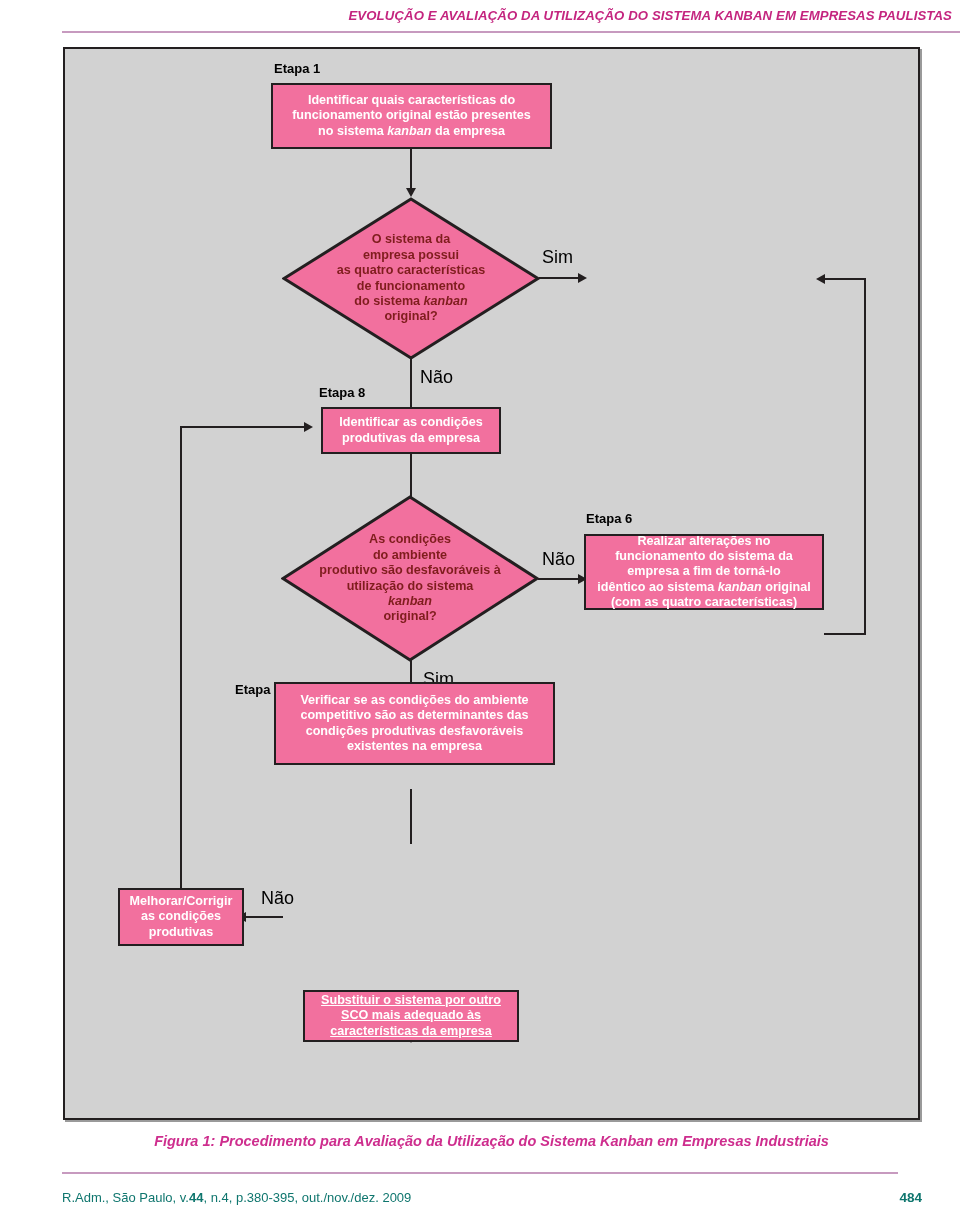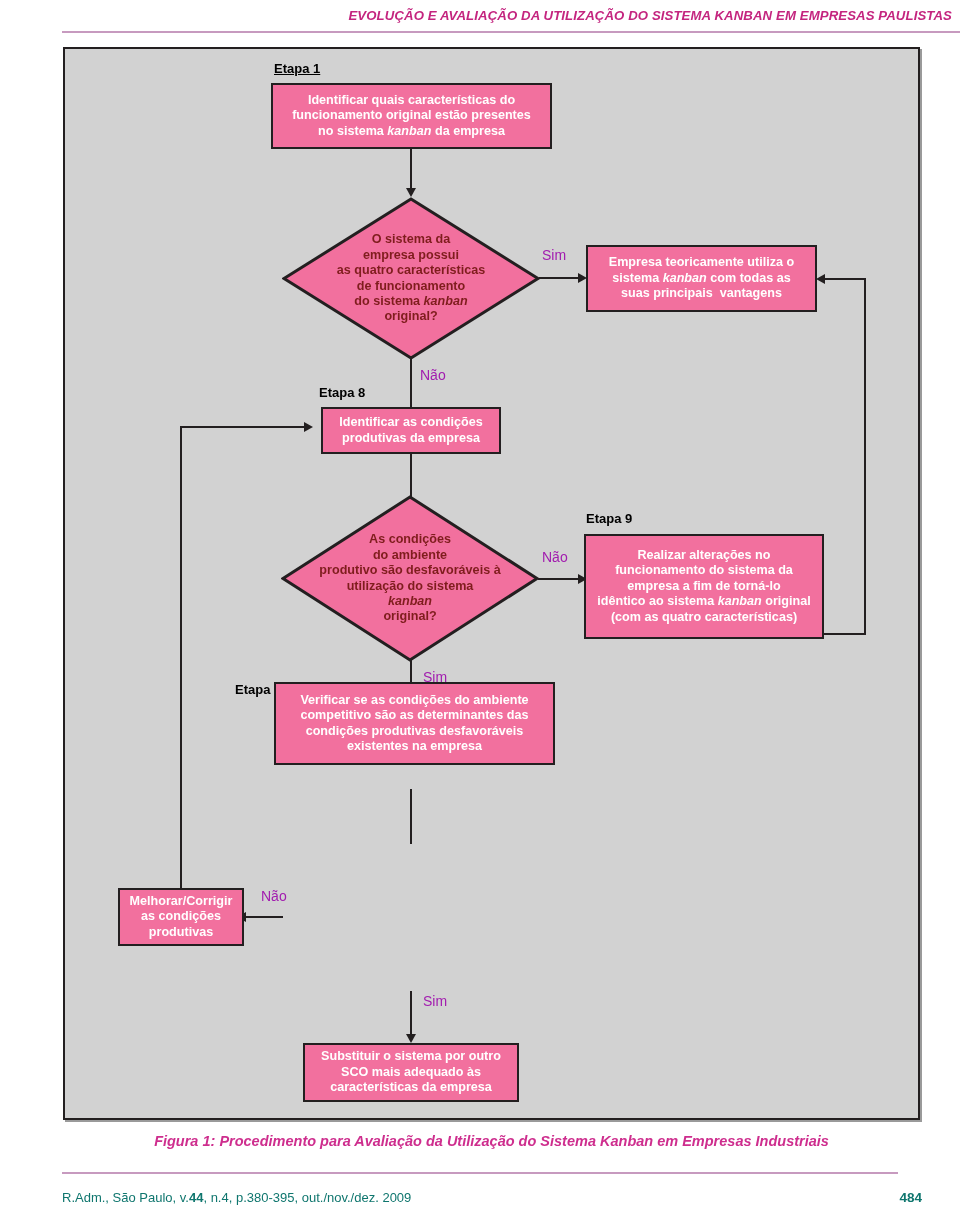--- a/index.html
+++ b/index.html
@@ -69,23 +69,23 @@
   .stage-label {
     position: absolute;
     color: #000000;
     font-weight: bold;
     font-size: 13px;
     white-space: nowrap;
   }
 
   .edge-label {
     position: absolute;
-    color: #a21caf;
+    color: #000000;
     font-weight: normal;
-    font-size: 14px;
+    font-size: 18px;
     white-space: nowrap;
   }
 
   
   .diamond { position: absolute; }
   .diamond svg { position: absolute; left: 0; top: 0; }
   .diamond .dtext {
     position: absolute;
     left: 0; top: 0;
     width: 100%; height: 100%;
@@ -142,21 +142,21 @@
 </head>
 <body>
 
 <div id="page-header">
   <span class="runhead">EVOLUÇÃO E AVALIAÇÃO DA UTILIZAÇÃO DO SISTEMA KANBAN EM EMPRESAS PAULISTAS</span>
 </div>
 <div class="rule-top"></div>
 
 <div id="figure-frame">
 
-  <div class="stage-label" style="left:209px; top:12px;text-decoration:underline;">Etapa 1</div>
+  <div class="stage-label" style="left:209px; top:12px;">Etapa 1</div>
 
   <div class="node" style="left:206px; top:34px; width:281px; height:66px;">
     <div class="txt">
       Identificar quais características do<br>funcionamento original estão presentes<br>no sistema <i>kanban</i> da empresa
     </div>
   </div>
 
   <div class="conn v" style="left:345px; top:100px; height:40px;"></div>
   <div class="arrow down" style="left:341px; top:139px;"></div>
 
@@ -166,25 +166,20 @@
     </svg>
     <div class="dtext">
       <span>O sistema da<br>empresa possui<br>as quatro características<br>de funcionamento<br>do sistema <i>kanban</i><br>original?</span>
     </div>
   </div>
 
   <div class="edge-label" style="left:477px; top:198px;">Sim</div>
   <div class="conn h" style="left:474px; top:228px; width:42px;"></div>
   <div class="arrow right" style="left:513px; top:224px;"></div>
 
-  <div class="node" style="left:521px; top:196px; width:231px; height:67px;">
-    <div class="txt">
-      Empresa teoricamente utiliza o<br>sistema <i>kanban</i> com todas as<br>suas principais&nbsp; vantagens
-    </div>
-  </div>
 
   <div class="edge-label" style="left:355px; top:318px;">Não</div>
   <div class="conn v" style="left:345px; top:309px; height:59px;"></div>
   <div class="arrow down" style="left:341px; top:366px;"></div>
 
   <div class="stage-label" style="left:254px; top:336px;">Etapa 8</div>
 
   <div class="node" style="left:256px; top:358px; width:180px; height:47px;">
     <div class="txt">
       Identificar as condições<br>produtivas da empresa
@@ -199,23 +194,23 @@
     </svg>
     <div class="dtext">
       <span>As condições<br>do ambiente<br>produtivo são desfavoráveis à<br>utilização do sistema<br><i>kanban</i><br>original?</span>
     </div>
   </div>
 
   <div class="edge-label" style="left:477px; top:500px;">Não</div>
   <div class="conn h" style="left:473px; top:529px; width:43px;"></div>
   <div class="arrow right" style="left:513px; top:525px;"></div>
 
-  <div class="stage-label" style="left:521px; top:462px;">Etapa 9</div>
-
-  <div class="node" style="left:519px; top:485px; width:240px; height:105px;">
+  <div class="stage-label" style="left:521px; top:462px;">Etapa 6</div>
+
+  <div class="node" style="left:519px; top:485px; width:240px; height:76px;">
     <div class="txt">
       Realizar alterações no<br>funcionamento do sistema da<br>empresa a fim de torná-lo<br>idêntico ao sistema <i>kanban</i> original<br>(com as quatro características)
     </div>
   </div>
 
   <div class="conn h" style="left:759px; top:584px; width:42px;"></div>
   <div class="conn v" style="left:799px; top:229px; height:357px;"></div>
   <div class="conn h" style="left:760px; top:229px; width:41px;"></div>
   <div class="arrow left" style="left:751px; top:225px;"></div>
 
@@ -245,21 +240,21 @@
   </div>
 
   <div class="conn v" style="left:115px; top:377px; height:463px;"></div>
   <div class="conn h" style="left:115px; top:377px; width:126px;"></div>
   <div class="arrow right" style="left:239px; top:373px;"></div>
 
   <div class="edge-label" style="left:358px; top:944px;">Sim</div>
   <div class="conn v" style="left:345px; top:942px; height:45px;"></div>
   <div class="arrow down" style="left:341px; top:985px;"></div>
 
-  <div class="node" style="left:238px; top:994px; width:216px; height:59px;">
+  <div class="node" style="left:238px; top:941px; width:216px; height:52px;text-decoration:underline;">
     <div class="txt">
       Substituir o sistema por outro<br>SCO mais adequado às<br>características da empresa
     </div>
   </div>
 
 </div>
 
 <div id="figure-caption">Figura 1: Procedimento para Avaliação da Utilização do Sistema Kanban em Empresas Industriais</div>
 <div class="rule-bottom"></div>
 

